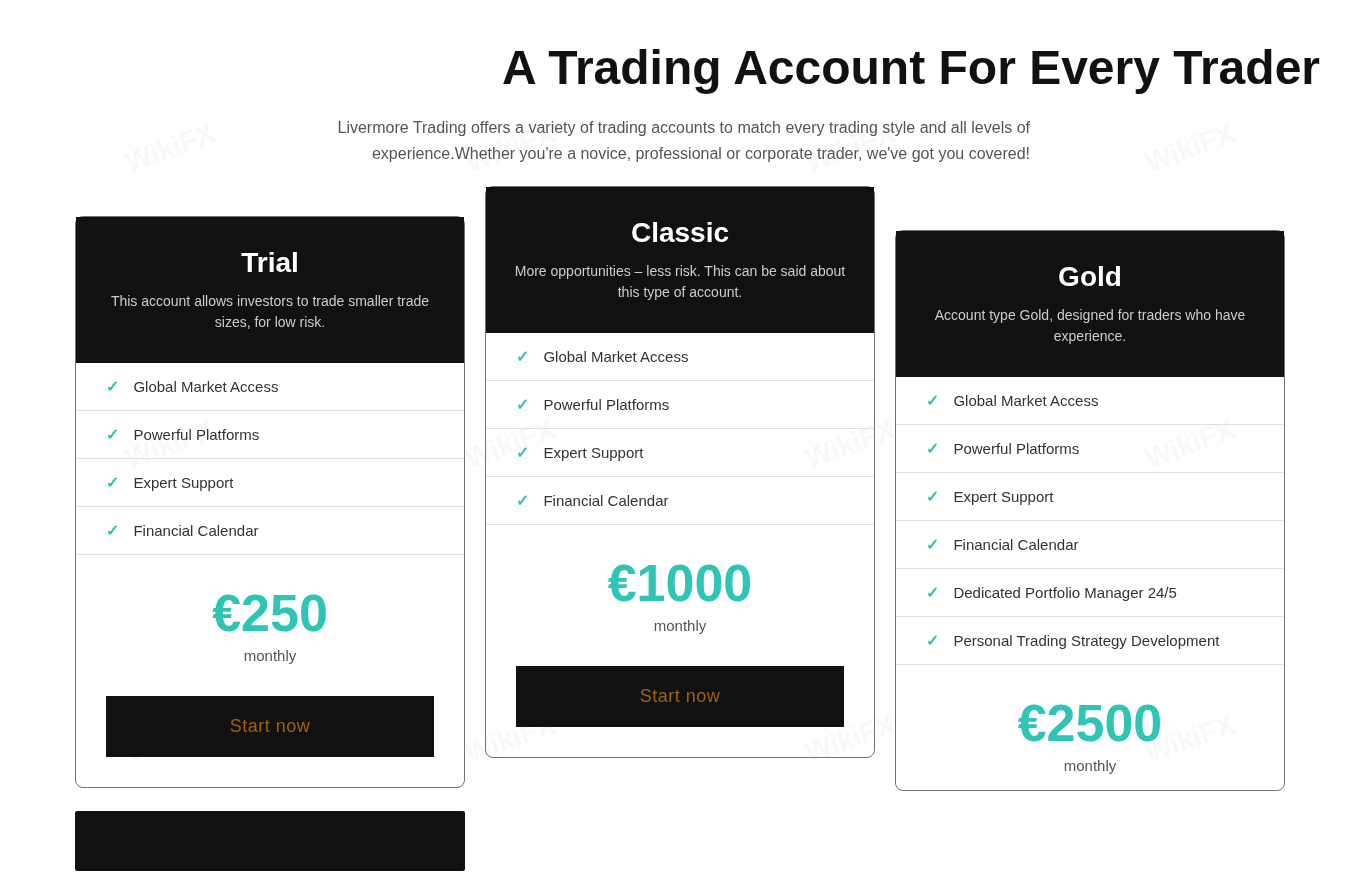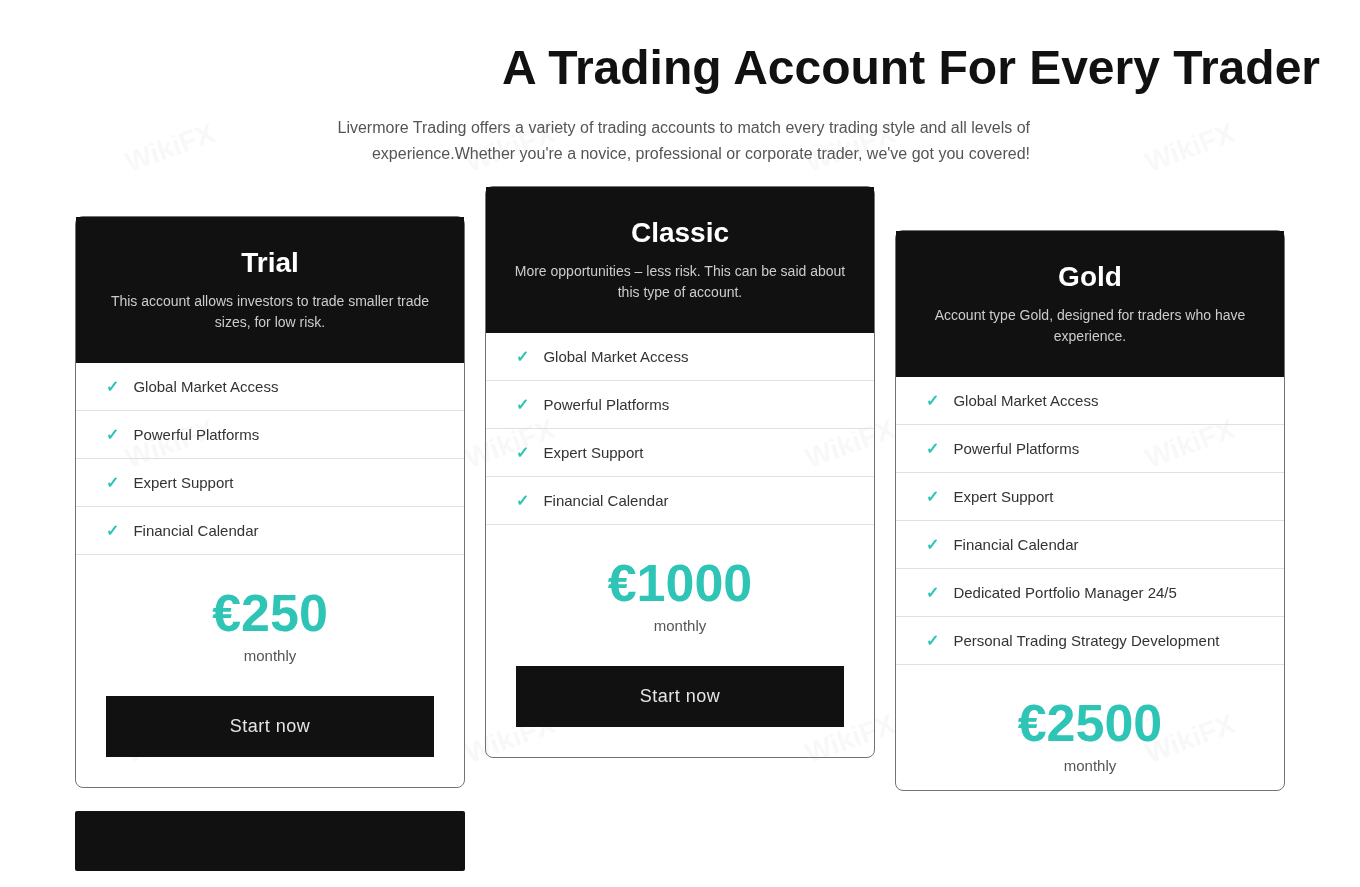--- a/index.html
+++ b/index.html
@@ -145,21 +145,21 @@
 
     .card-footer {
       padding: 16px 30px 30px;
       text-align: center;
     }
 
     .start-btn {
       display: block;
       width: 100%;
       background: #111;
-      color: #e5e5e5;
+      color: #a16207;
       border: none;
       padding: 20px;
       font-size: 18px;
       cursor: pointer;
       font-weight: 500;
       letter-spacing: 0.5px;
     }
 
     
     .card-classic {

